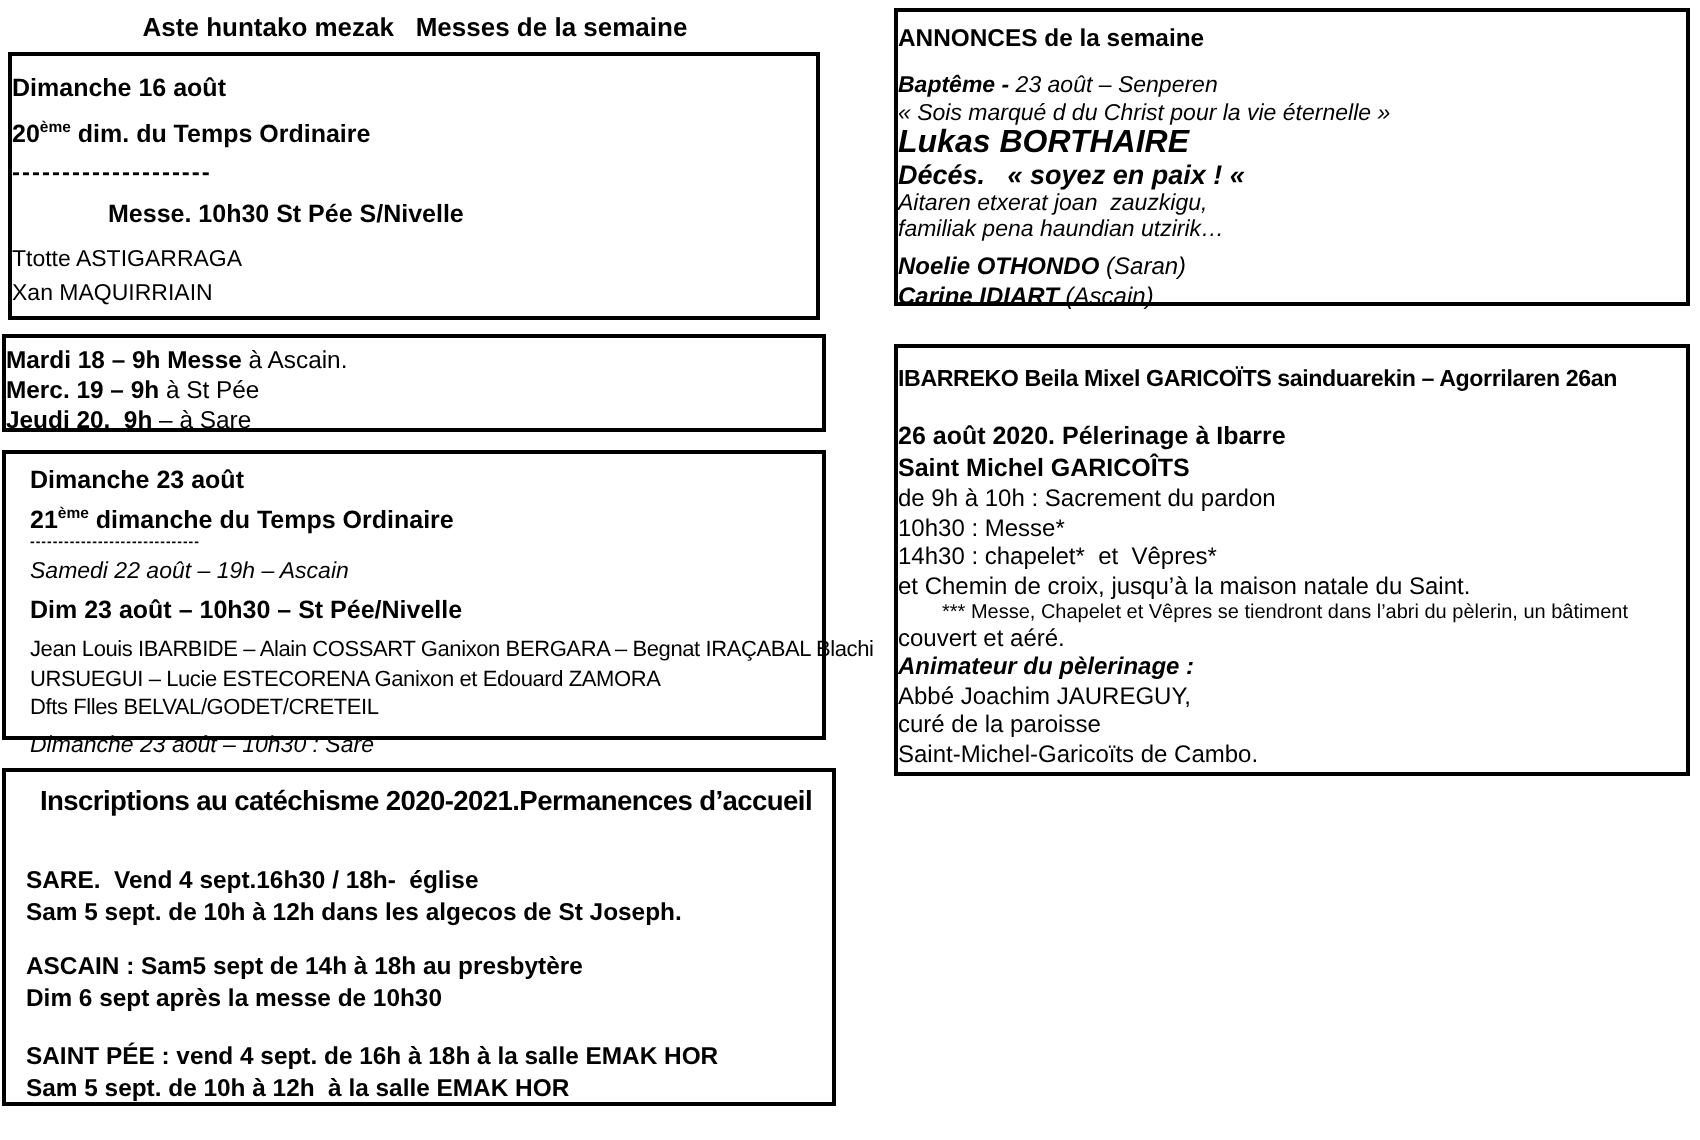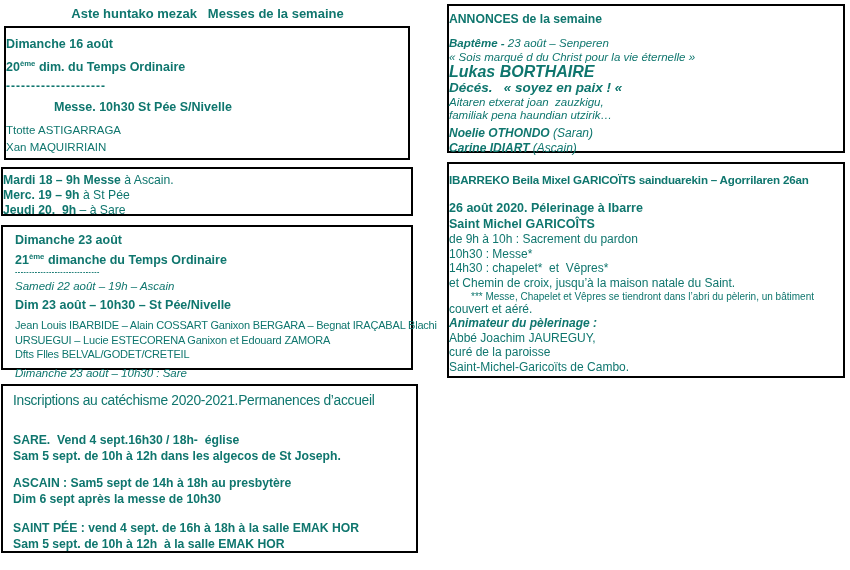--- a/index.html
+++ b/index.html
@@ -1,18 +1,18 @@
 <!DOCTYPE html>
 <html><head>
 <meta charset="utf-8">
 <style>
   html,body{margin:0;padding:0;background:#ffffff;}
   .page{
     position:relative;width:850px;height:570px;background:#ffffff;
-    font-family:"Liberation Sans",sans-serif;color:#0f766e;overflow:hidden;
+    font-family:"Liberation Sans",sans-serif;color:#000000;overflow:hidden;
   }
   .box{position:absolute;border:2px solid #000;background:#fff;box-sizing:border-box;text-align:center;}
   .line{white-space:pre-wrap;text-align:left;}
   .b{font-weight:bold;}
   .i{font-style:italic;}
   .bi{font-weight:bold;font-style:italic;}
   sup{font-size:0.62em;}
 
   
   .week-header{position:absolute;left:0;top:6px;width:415px;text-align:center;
@@ -34,39 +34,39 @@
   #box-sun23 .t{font-size:12.5px;line-height:16.5px;}
   #box-sun23 .divider{font-weight:bold;font-size:7px;line-height:8px;letter-spacing:0.5px;}
   #box-sun23 .sat{font-size:11.5px;line-height:13px;margin-top:4px;}
   #box-sun23 .mass{font-size:12.5px;line-height:15px;margin-top:5px;}
   #box-sun23 .names{margin-top:5px;font-size:11px;line-height:14.5px;letter-spacing:-0.2px;}
   #box-sun23 .names .line{white-space:pre;}
   #box-sun23 .footer{font-size:11.5px;line-height:13px;margin-top:5px;}
 
   
   #box-catechism{left:1px;top:384px;width:417px;height:169px;padding:6px 10px 0;}
-  #box-catechism .title{display:flex;justify-content:flex-start;
-    font-weight:normal;font-size:13.8px;line-height:18px;letter-spacing:-0.3px;white-space:pre;}
+  #box-catechism .title{display:flex;justify-content:flex-end;
+    font-weight:bold;font-size:13.8px;line-height:18px;letter-spacing:-0.3px;white-space:pre;}
   #box-catechism .grp{font-weight:bold;font-size:12.2px;line-height:16px;}
   #box-catechism .g1{margin-top:22px;}
   #box-catechism .g2{margin-top:11px;}
   #box-catechism .g3{margin-top:13px;}
 
   
   #box-annonces{left:447px;top:4px;width:398px;height:149px;padding-top:6px;}
   #box-annonces .title{font-weight:bold;font-size:12.2px;line-height:15px;}
   #box-annonces .it{font-style:italic;font-size:11.5px;line-height:14px;}
   #box-annonces .bapteme{margin-top:9px;}
   #box-annonces .lukas{font-size:16px;line-height:15px;}
   #box-annonces .deces{font-size:13.5px;line-height:17px;}
   #box-annonces .elegy{font-style:italic;font-size:11.5px;line-height:13px;}
   #box-annonces .dnames{margin-top:4px;font-size:12px;line-height:15px;font-style:italic;}
 
   
-  #box-ibarre{left:447px;top:162px;width:398px;height:216px;padding-top:8px;}
+  #box-ibarre{left:447px;top:172px;width:398px;height:216px;padding-top:8px;}
   #box-ibarre .title{font-weight:bold;font-size:11.6px;line-height:15px;letter-spacing:-0.2px;white-space:pre;}
   #box-ibarre .head{font-weight:bold;font-size:12.5px;line-height:16px;}
   #box-ibarre .d1{margin-top:13px;}
   #box-ibarre .body{font-size:12px;line-height:14.5px;}
   #box-ibarre .star{font-size:10px;line-height:13px;white-space:pre;padding-left:22px;}
   #box-ibarre .star2{font-size:12px;line-height:13px;}
   #box-ibarre .anim{font-size:12px;line-height:14.5px;}
 </style>
 </head>
 <body>

